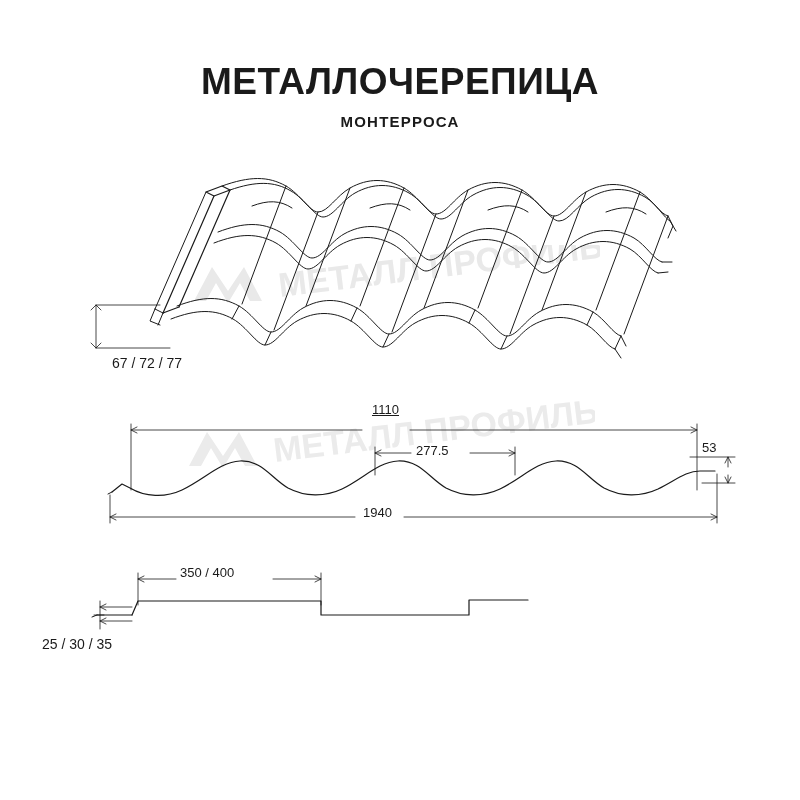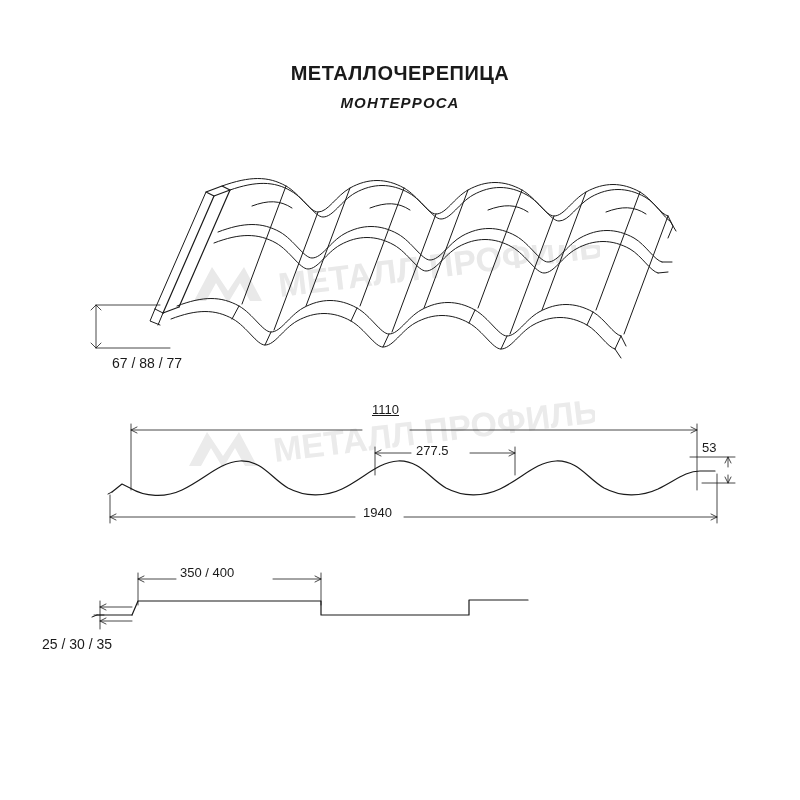--- a/index.html
+++ b/index.html
@@ -22,33 +22,32 @@
     height: 800px;
   }
   .title-block {
     position: absolute;
     left: 0;
     top: 62px;
     width: 800px;
     text-align: center;
   }
   .title-main {
-    font-size: 20px;
+    font-size: 37px;
     font-weight: bold;
     letter-spacing: 0.5px;
     color: #1a1a1a;
     line-height: 1.1;
   }
   .title-sub {
     font-size: 15px;
     font-weight: bold;
     letter-spacing: 1.2px;
     margin-top: 10px;
     color: #1a1a1a;
-    font-style: italic;
   }
   .drawing {
     position: absolute;
     left: 0;
     top: 0;
   }
   .dim-label {
     position: absolute;
     font-size: 13px;
     color: #1a1a1a;
@@ -142,21 +141,21 @@
       <path d="M163 313 L158 325"></path>
 
       <path d="M96 305 L96 348" stroke-width="0.8"></path>
       <path d="M96 305 L160 305" stroke-dasharray="0" stroke-width="0.8"></path>
       <path d="M96 348 L170 348" stroke-width="0.8"></path>
       <path d="M91 310 L96 305 L101 310" stroke-width="0.8"></path>
       <path d="M91 343 L96 348 L101 343" stroke-width="0.8"></path>
     </g>
   </svg>
 
-  <div class="dim-label" style="left:112px; top:355px; font-size:14px;">67 / 88 / 77</div>
+  <div class="dim-label" style="left:112px; top:355px; font-size:14px;">67 / 72 / 77</div>
 
   <svg class="drawing" style="left:0; top:395px;" width="800" height="160" viewBox="0 0 800 160">
     <g fill="none" stroke="#1a1a1a" stroke-width="1" stroke-linejoin="round" stroke-linecap="round">
 
       <path d="M131 35 L362 35" stroke-width="0.8"></path>
       <path d="M410 35 L697 35" stroke-width="0.8"></path>
       <path d="M131 29 L131 95" stroke-width="0.8"></path>
       <path d="M697 29 L697 95" stroke-width="0.8"></path>
       <path d="M137 32 L131 35 L137 38" stroke-width="0.8"></path>
       <path d="M691 32 L697 35 L691 38" stroke-width="0.8"></path>

